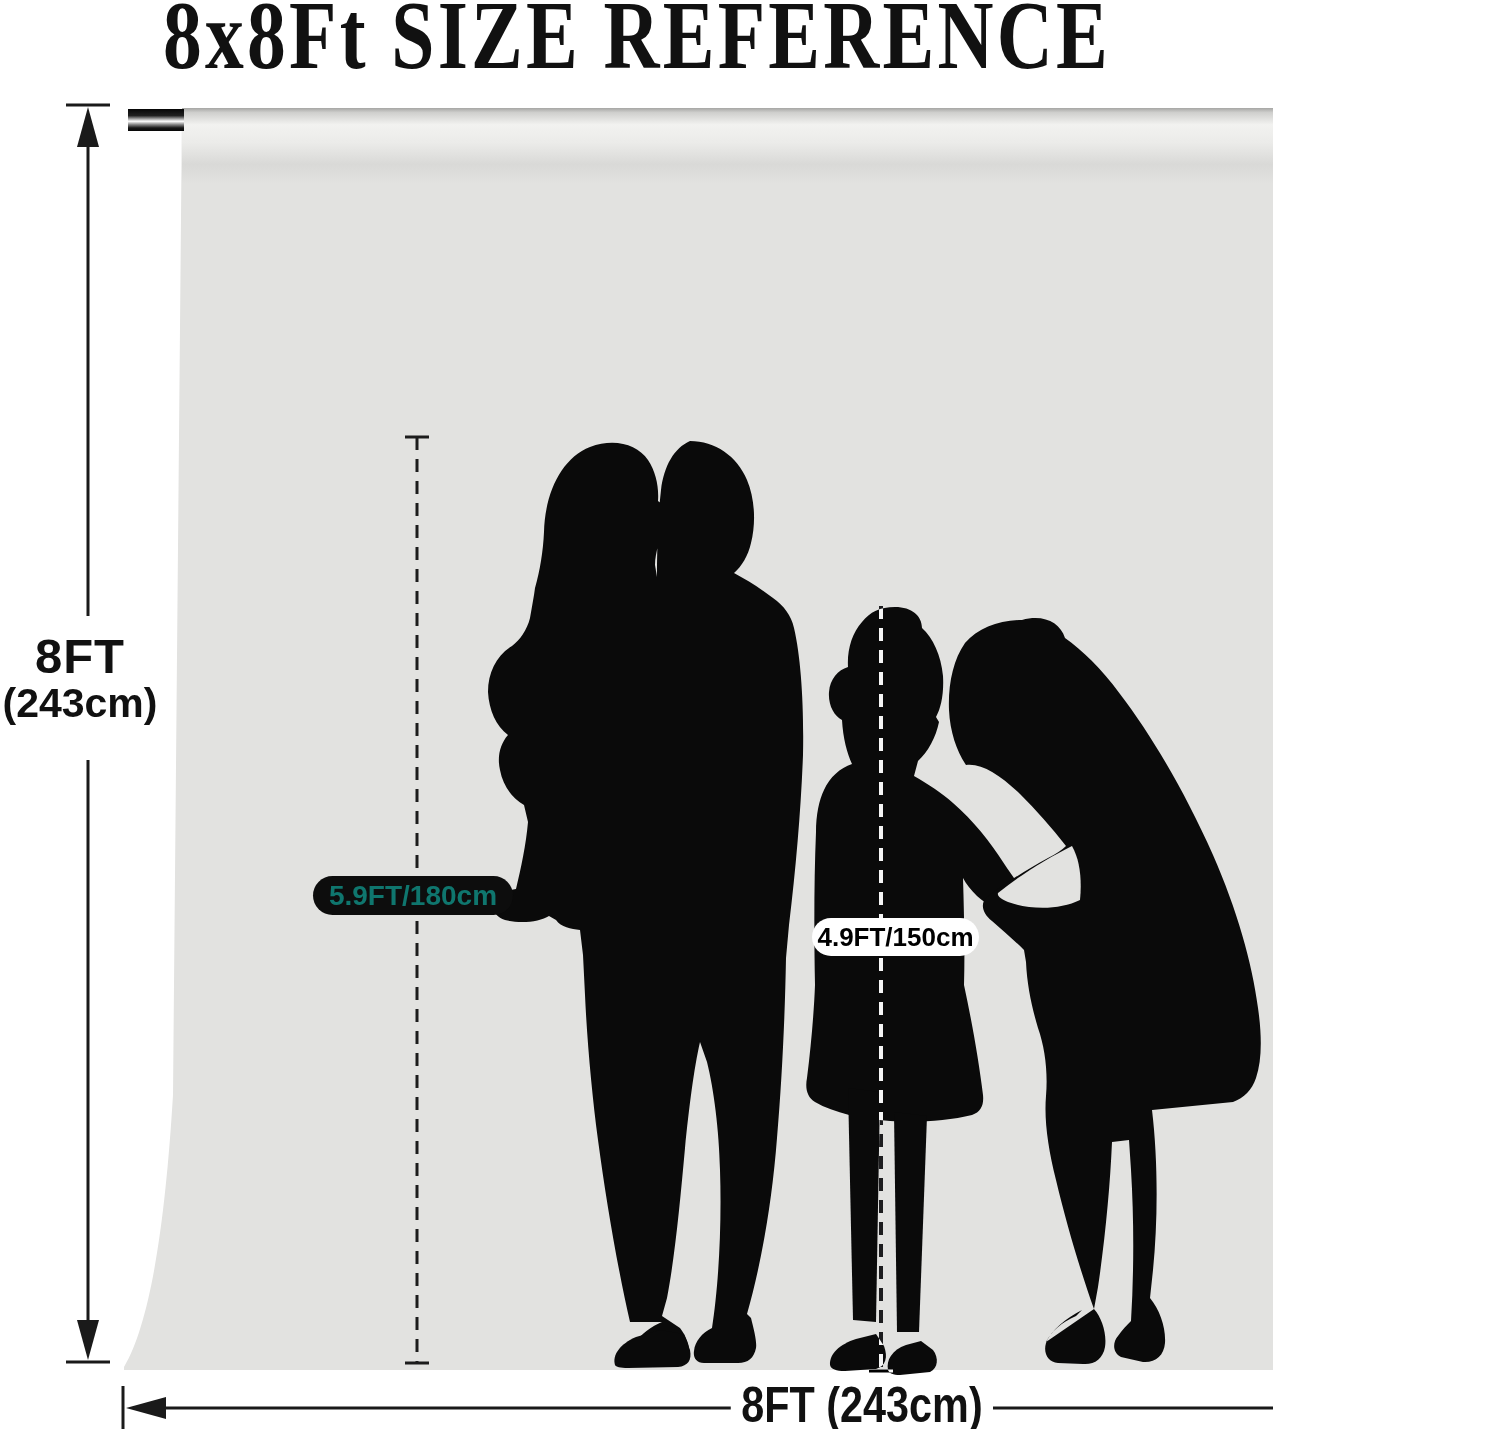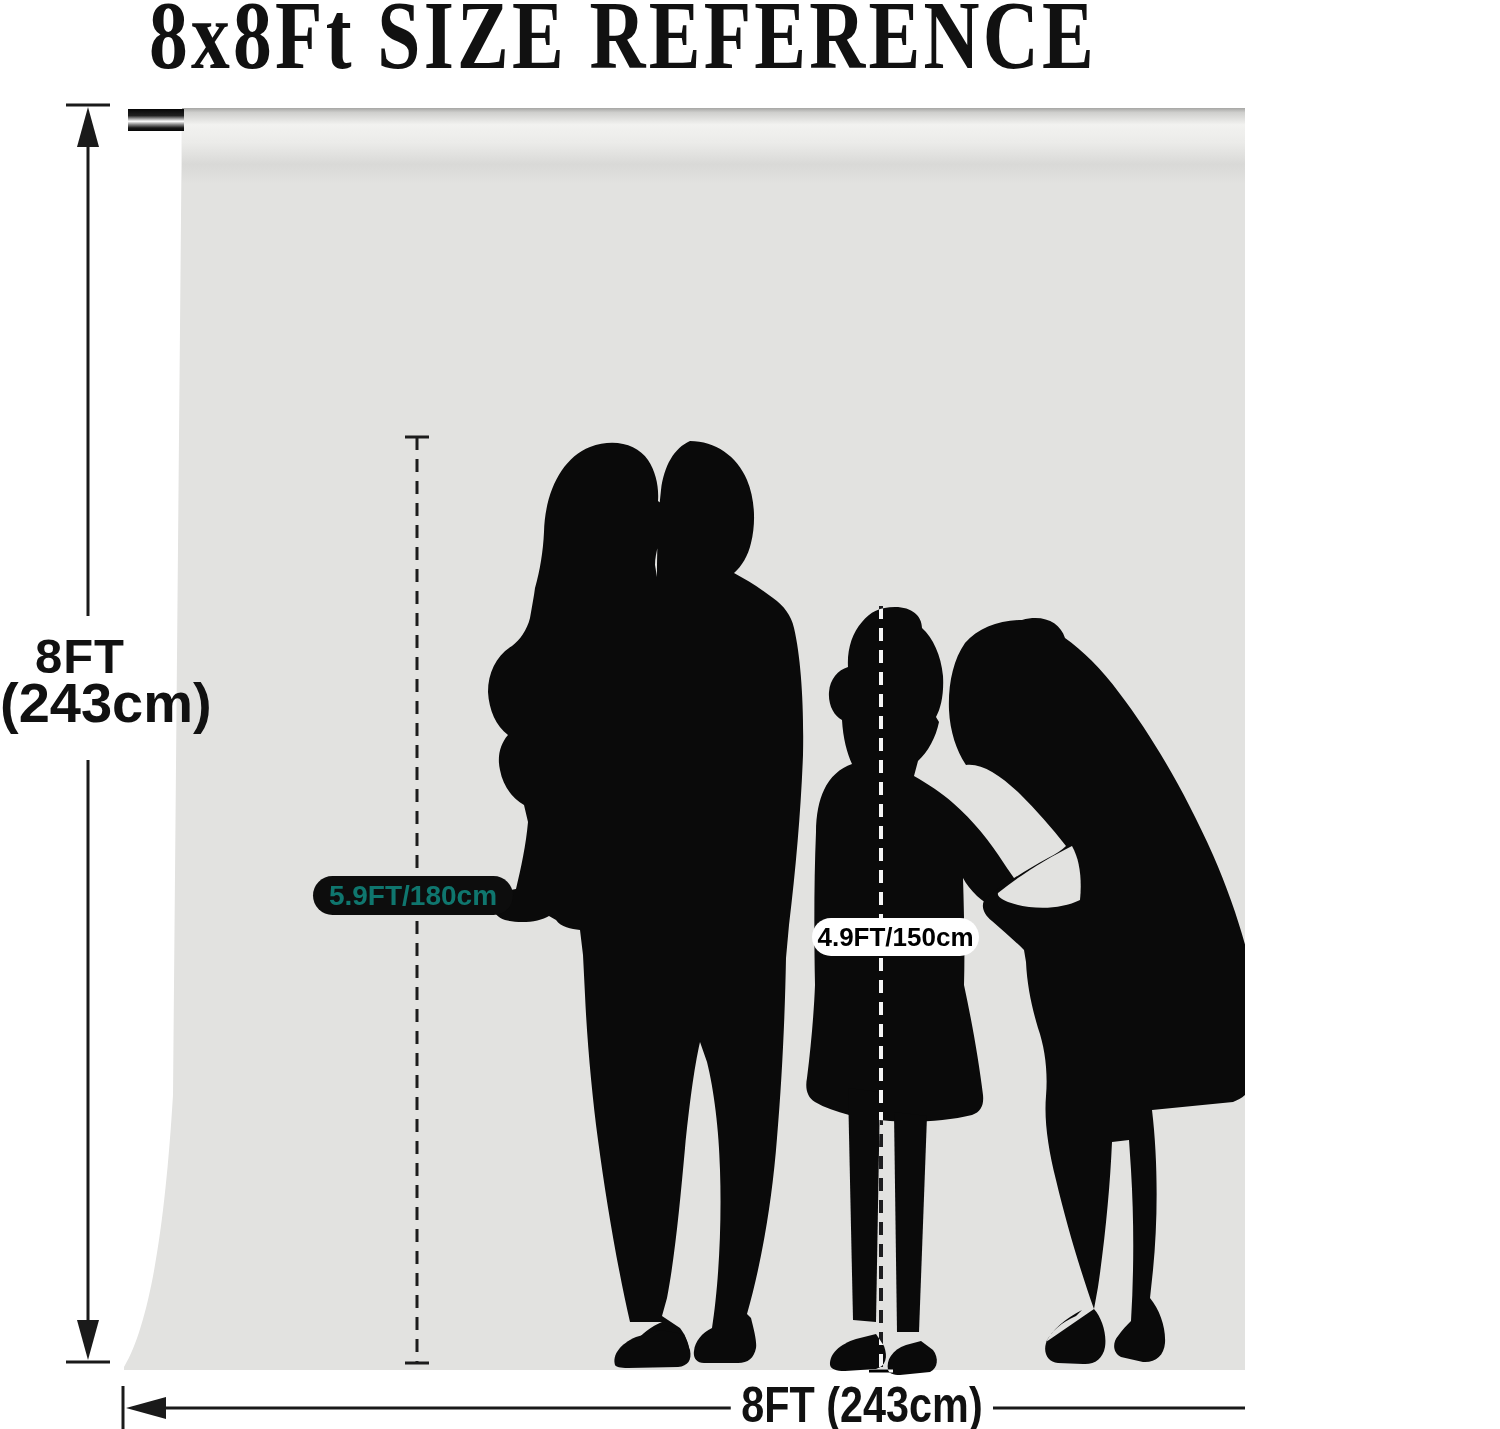--- a/index.html
+++ b/index.html
@@ -2,20 +2,21 @@
 <html><head>
 <meta charset="utf-8">
 <style>
   html,body{margin:0;padding:0;background:#ffffff;}
   .stage{
     position:relative;
     width:1245px;height:1429px;
     background:#ffffff;
     overflow:hidden;
     font-family:"Liberation Sans", sans-serif;
+    padding-left:28px;
   }
   .title{
     position:absolute;
     top:-16px;left:50%;
     width:1700px;
     text-align:center;
     transform:translateX(-50%) scaleX(0.8);
     font-family:"Liberation Serif", serif;
     font-weight:700;
     font-size:97px;
@@ -26,21 +27,21 @@
   }
   .scene-svg{position:absolute;left:0;top:0;width:1500px;height:1429px;}
   .height-label{
     position:absolute;
     left:0;top:632px;width:160px;
     text-align:center;
     color:#111111;
     font-weight:700;
   }
   .height-label .l1{display:block;font-size:49px;line-height:48px;letter-spacing:1px;}
-  .height-label .l2{display:block;font-size:56px;line-height:46px;}
+  .height-label .l2{display:block;font-size:41px;line-height:46px;}
   .width-label{
     position:absolute;
     left:862px;top:1379px;
     transform:translateX(-50%) scale(0.88,1.08);
     background:#ffffff;
     padding:0 12px;
     font-weight:700;
     font-size:47px;
     line-height:52px;
     color:#111111;

